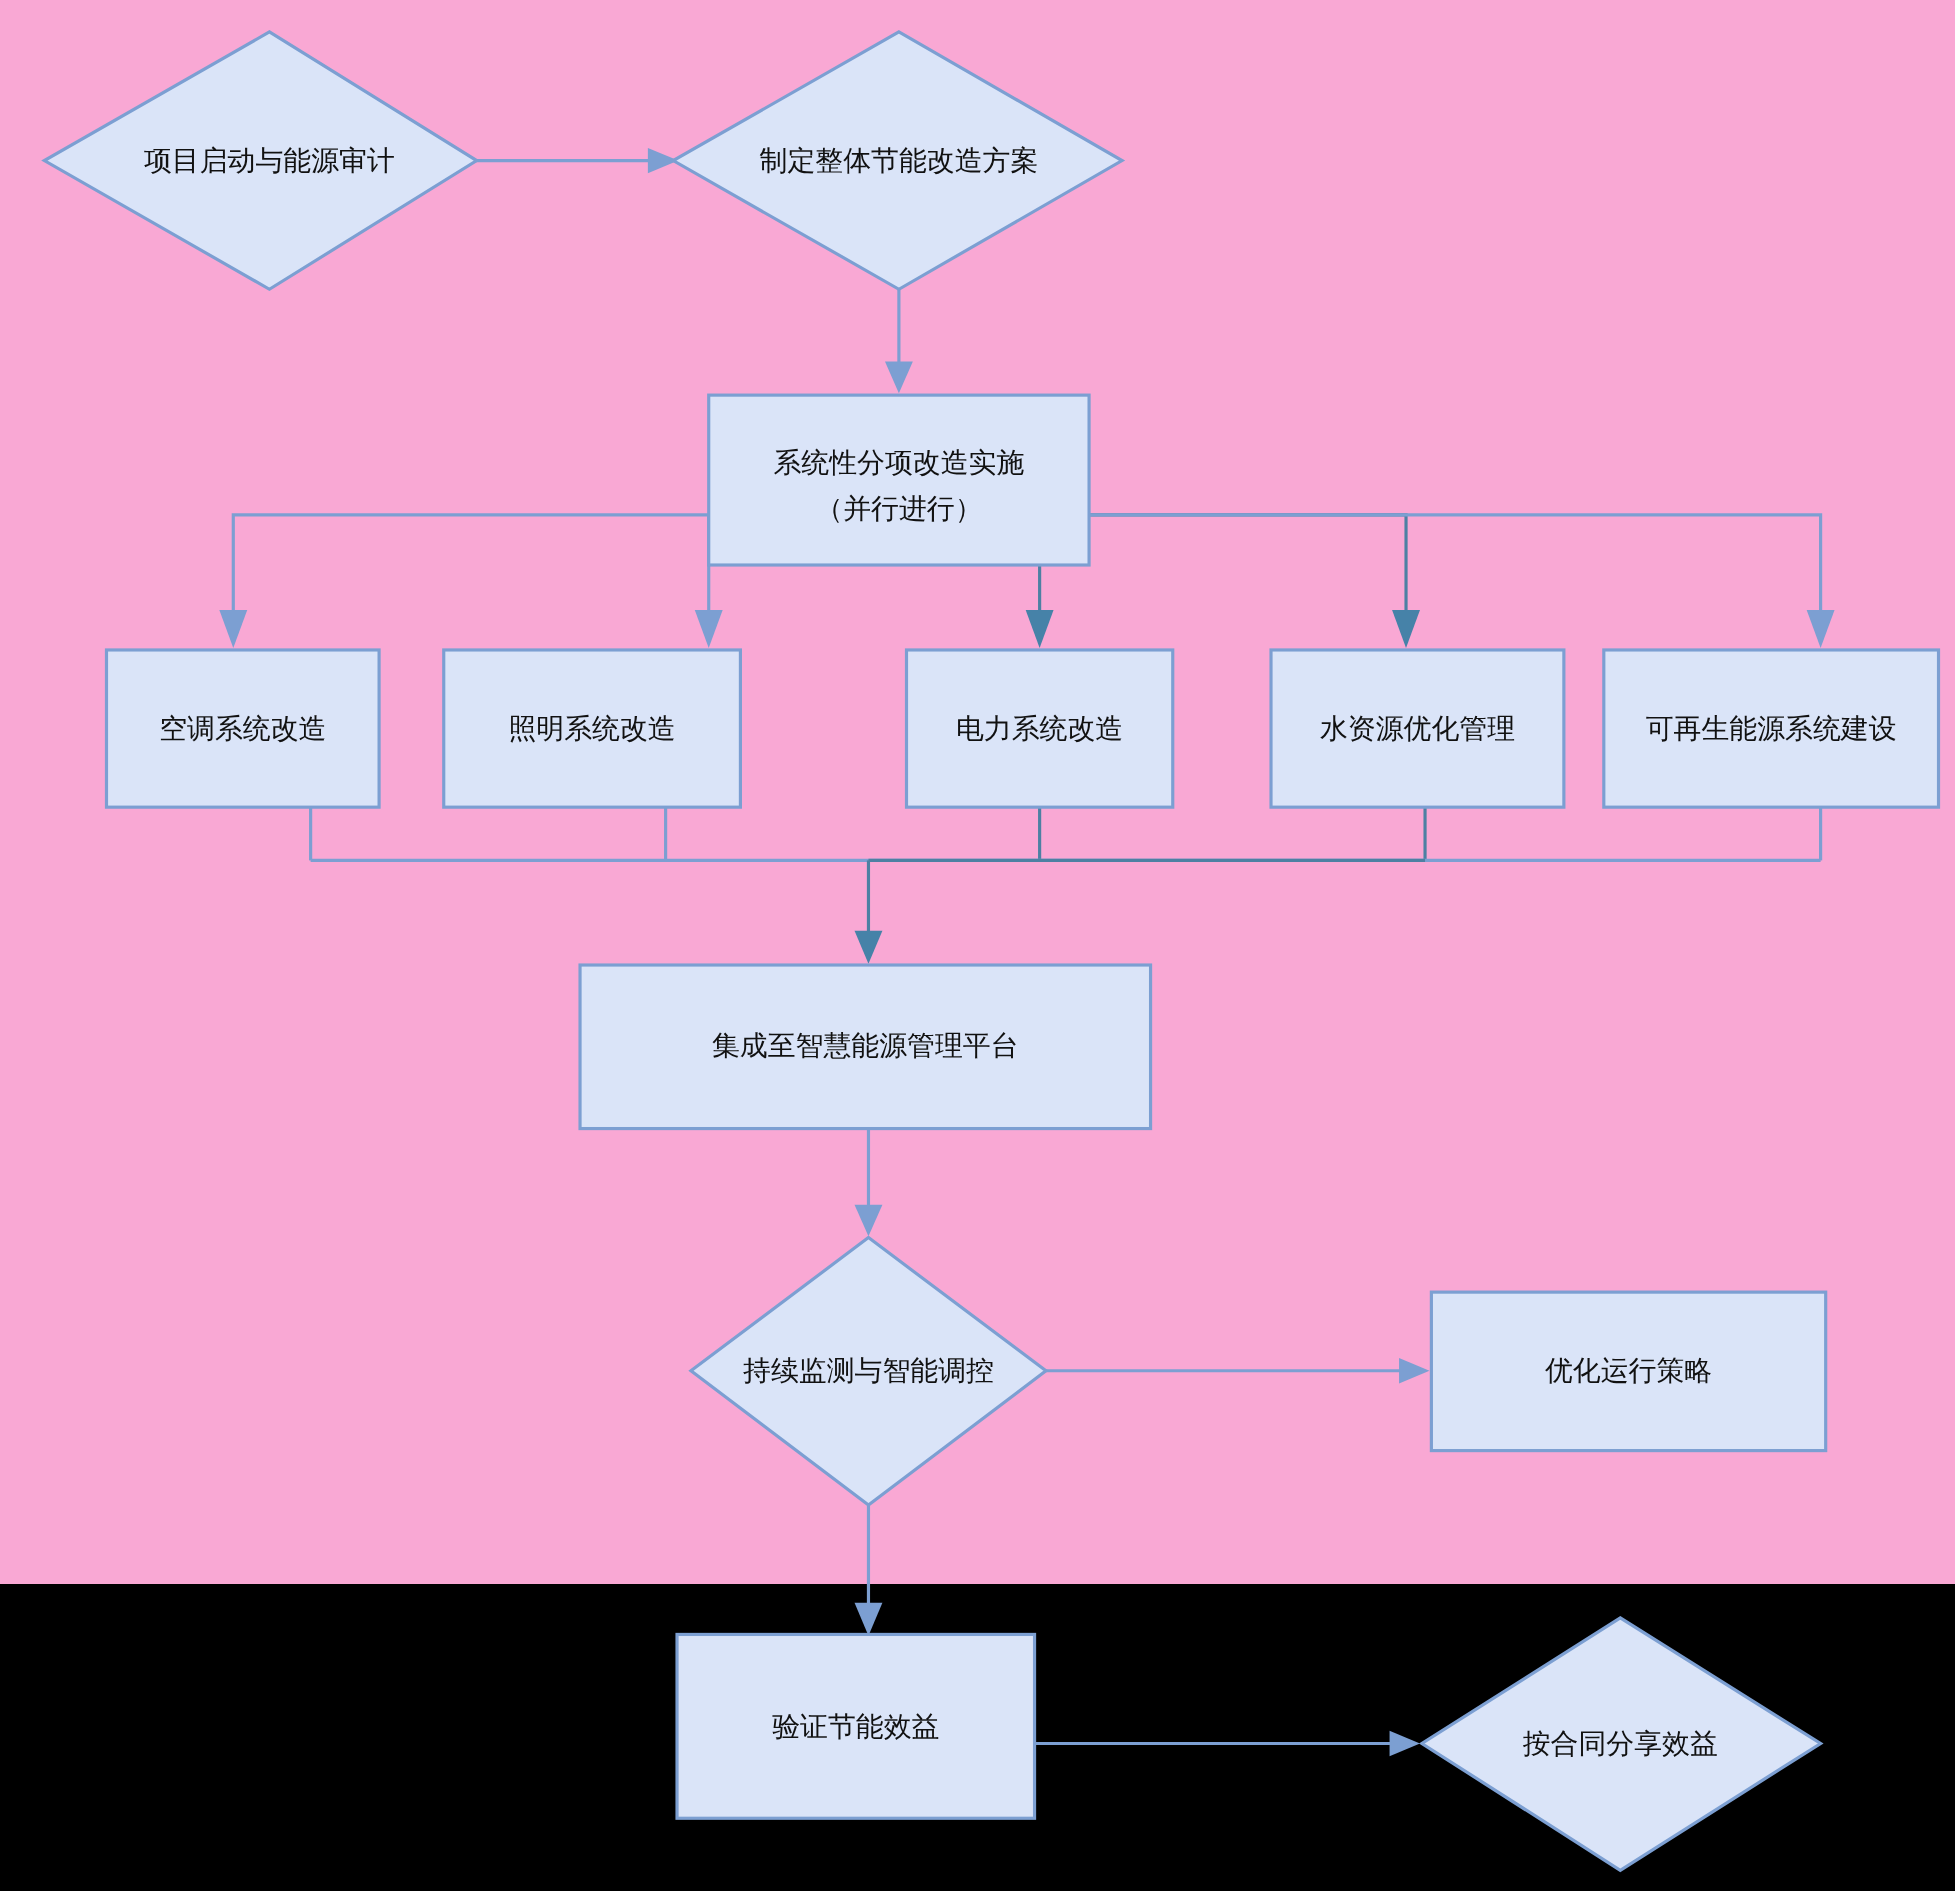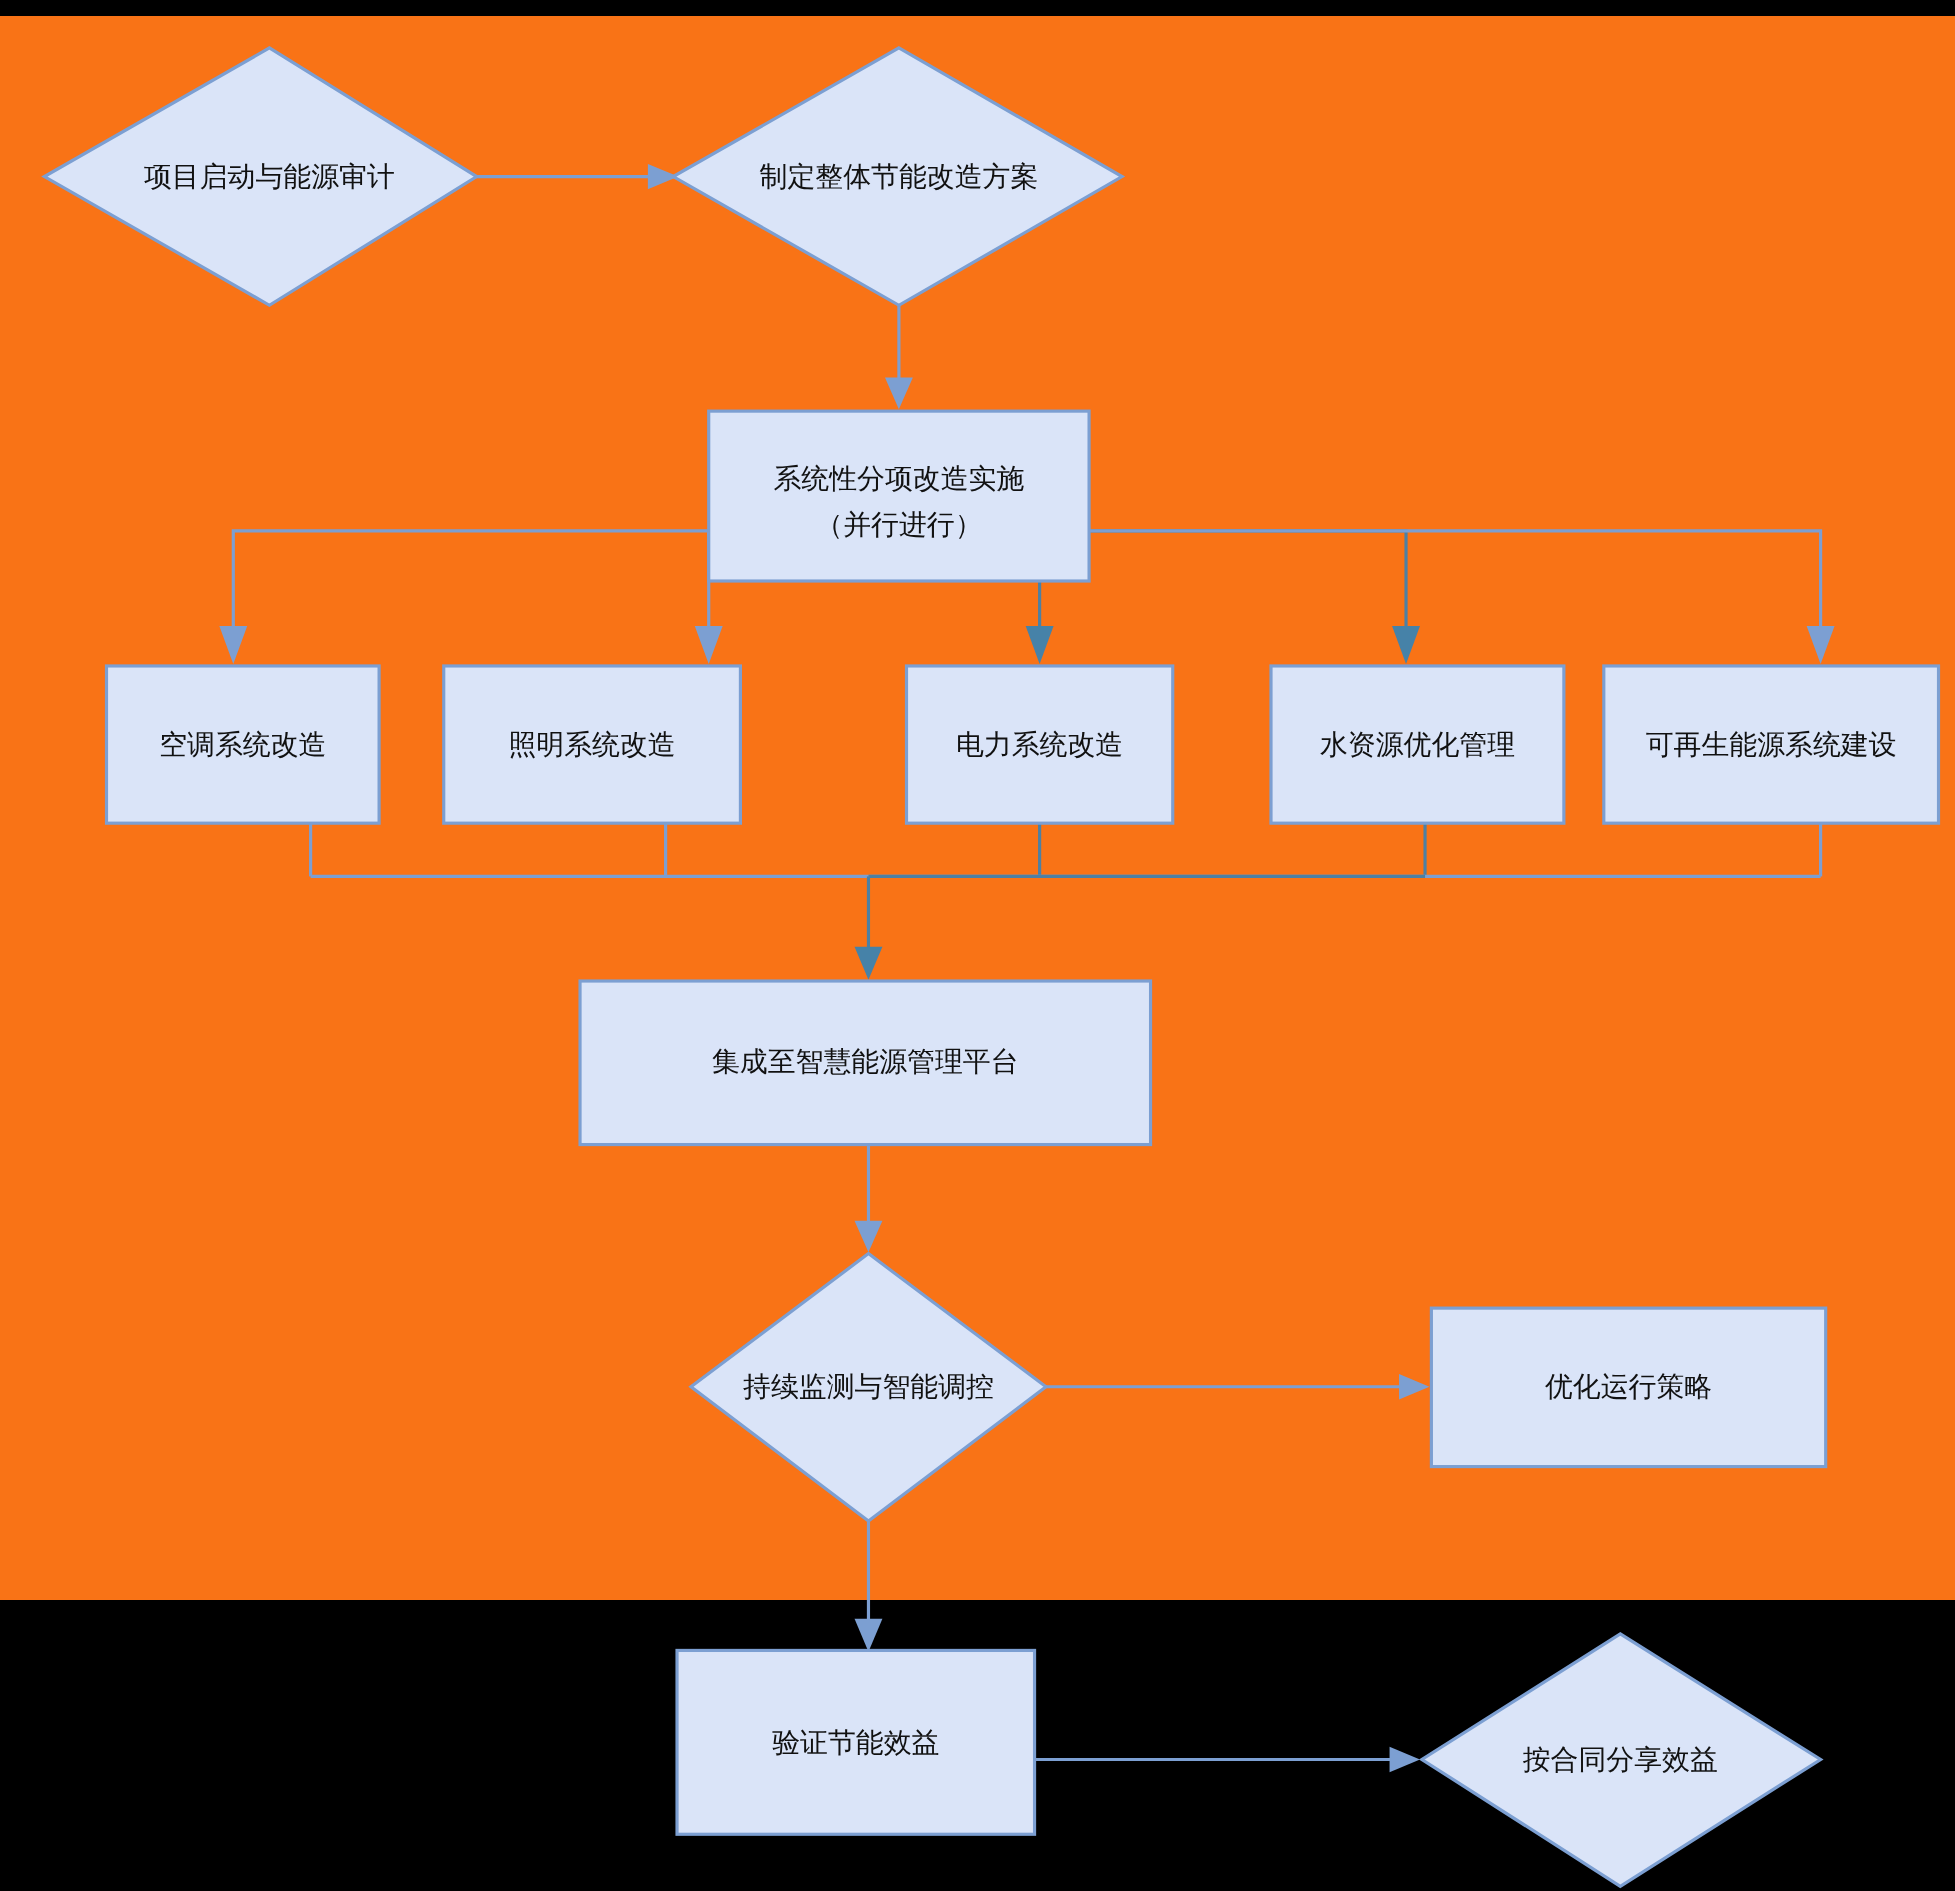--- a/index.html
+++ b/index.html
@@ -10,22 +10,21 @@
   body {
     width: 1955px;
     height: 1892px;
     overflow: hidden;
     font-family: "Liberation Sans", sans-serif;
   }
   #diagram-root {
     position: relative;
     width: 1955px;
     height: 1584px;
-    background: #f97316;
-    margin-top: 16px;
+    background: #f9a8d4;
   }
   svg#flow-svg {
     display: block;
     width: 1955px;
     height: 1892px;
   }
   .node-shape {
     fill: #dae4f8;
     stroke: #7c9fd2;
     stroke-width: 5;

